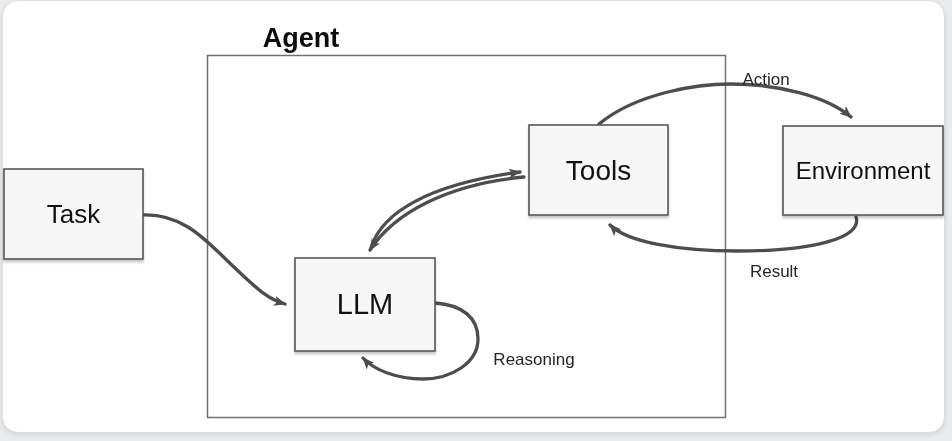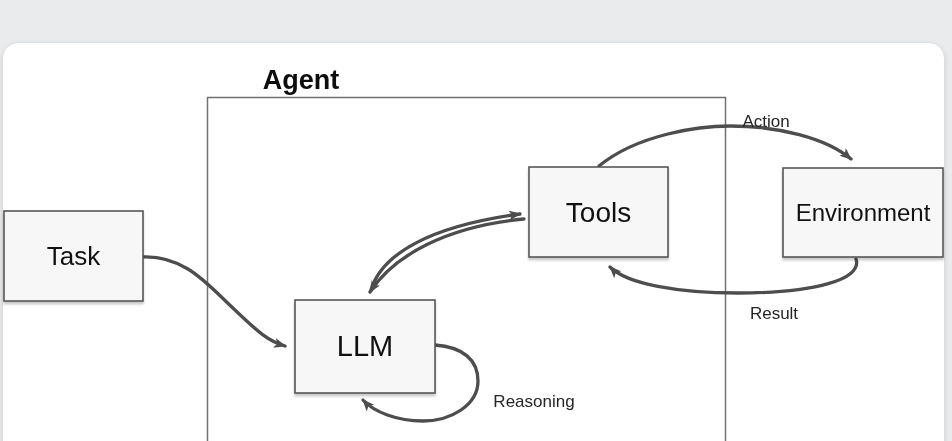--- a/index.html
+++ b/index.html
@@ -8,21 +8,20 @@
     width: 952px;
     height: 441px;
     overflow: hidden;
     background: #e9ebed;
     font-family: "Liberation Sans", sans-serif;
   }
   .stage {
     position: relative;
     width: 952px;
     height: 334px;
-    margin-top: 42px;
   }
   .card {
     position: absolute;
     left: 2px;
     top: 0px;
     width: 941px;
     height: 431px;
     background: #ffffff;
     border: 1px solid #dcdfe2;
     border-radius: 16px;

